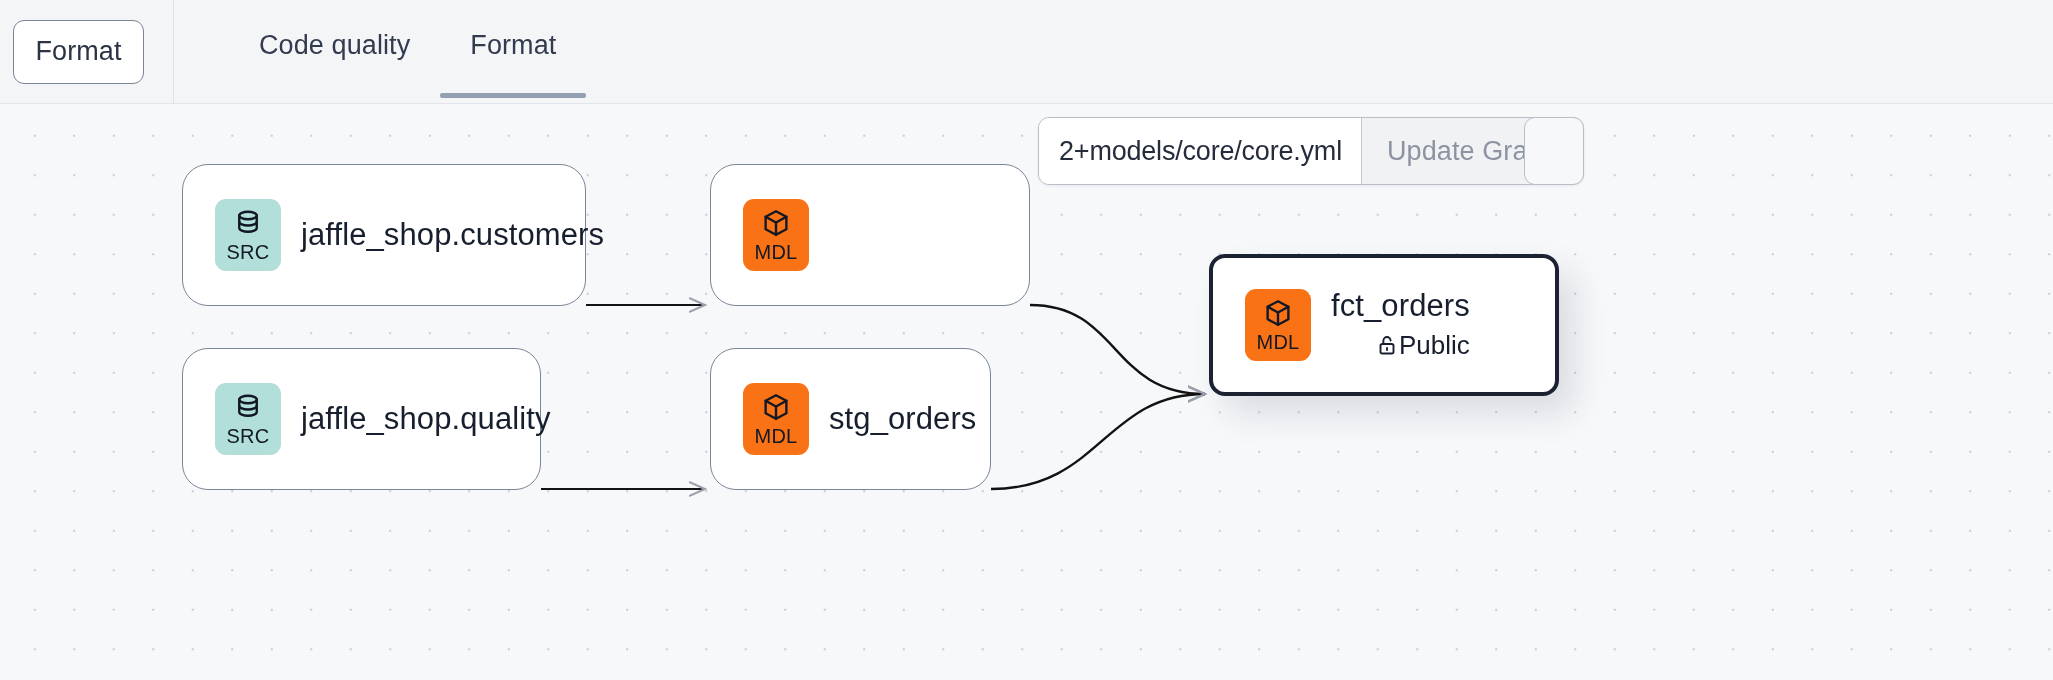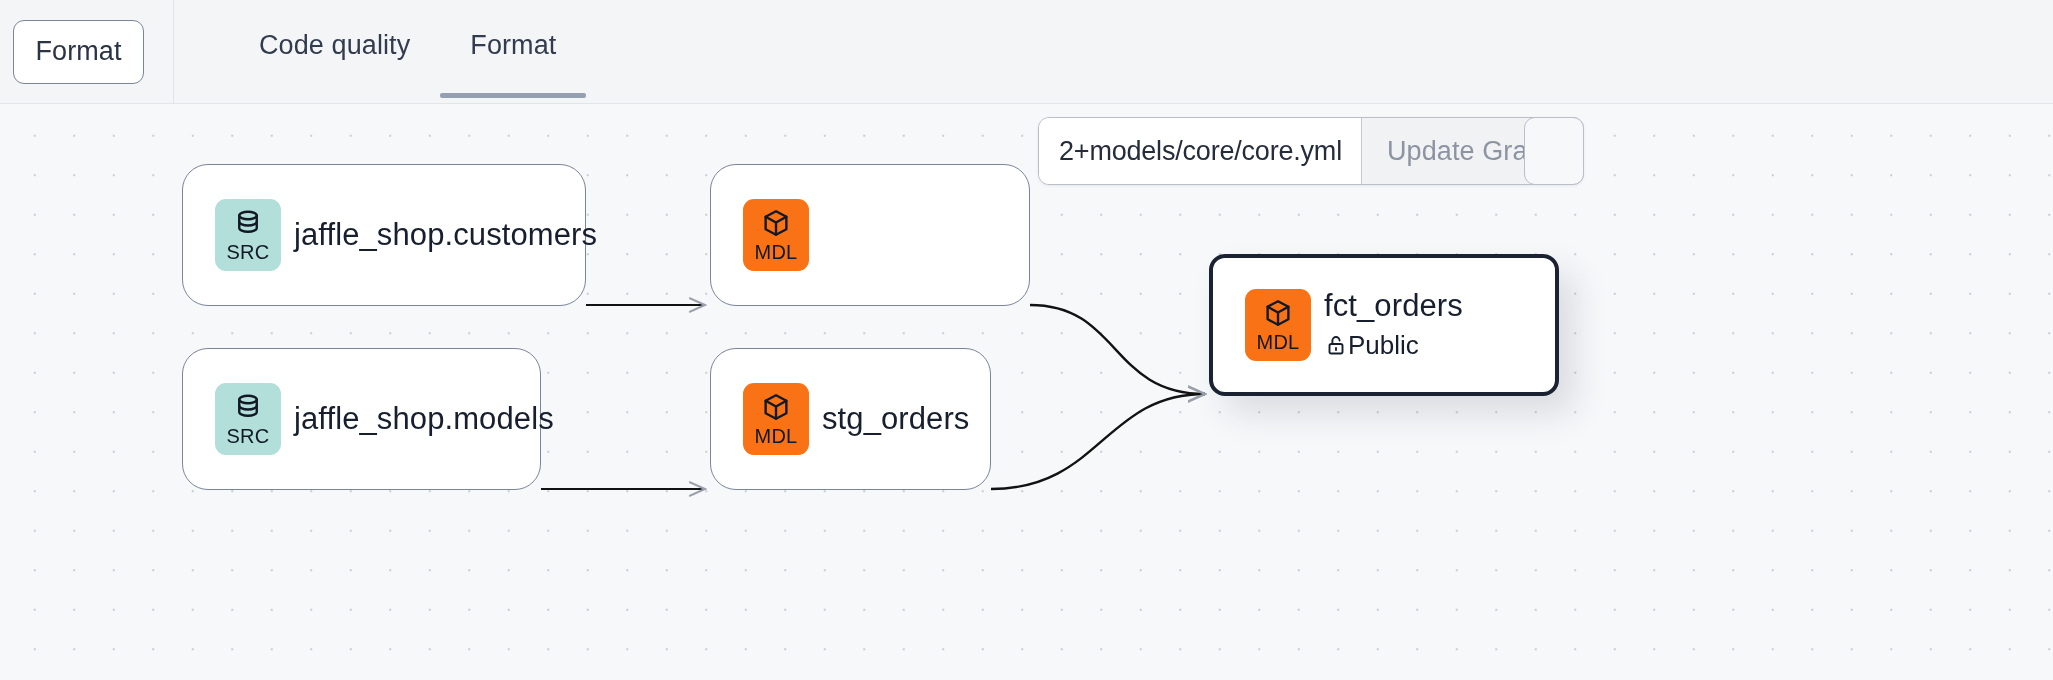--- a/index.html
+++ b/index.html
@@ -139,24 +139,25 @@
 
   .badge-text {
     font-size: 20px;
     color: #121826;
     line-height: 1;
     margin-top: 3px;
     letter-spacing: .2px;
   }
 
   .node-body {
-    margin-left: 13px;
+    margin-left: 20px;
     display: flex;
     flex-direction: column;
     justify-content: center;
+    align-items: flex-end;
   }
 
   .node-title {
     font-size: 31px;
     color: #171f2e;
     line-height: 1.12;
     white-space: nowrap;
     letter-spacing: .1px;
   }
 
@@ -285,21 +286,21 @@
     <div class="node" style="left:182px; top:244px; width:359px; height:142px;">
       <div class="badge src">
         <svg width="30" height="30" viewBox="0 0 24 24" fill="none" stroke="#121826" stroke-width="1.9" stroke-linecap="round" stroke-linejoin="round">
           <ellipse cx="12" cy="6" rx="7" ry="3"></ellipse>
           <path d="M5 6v5c0 1.7 3.1 3 7 3s7-1.3 7-3V6"></path>
           <path d="M5 11v5c0 1.7 3.1 3 7 3s7-1.3 7-3v-5"></path>
         </svg>
         <span class="badge-text">SRC</span>
       </div>
       <div class="node-body">
-        <div class="node-title">jaffle_shop.models</div>
+        <div class="node-title">jaffle_shop.quality</div>
       </div>
     </div>
 
     <div class="node" style="left:710px; top:244px; width:281px; height:142px;">
       <div class="badge mdl">
         <svg width="30" height="30" viewBox="0 0 24 24" fill="none" stroke="#121826" stroke-width="1.9" stroke-linecap="round" stroke-linejoin="round">
           <path d="M12 2.6 20.3 7v10L12 21.4 3.7 17V7z"></path>
           <path d="M3.7 7 12 11.6 20.3 7"></path>
           <path d="M12 11.6v9.8"></path>
         </svg>

